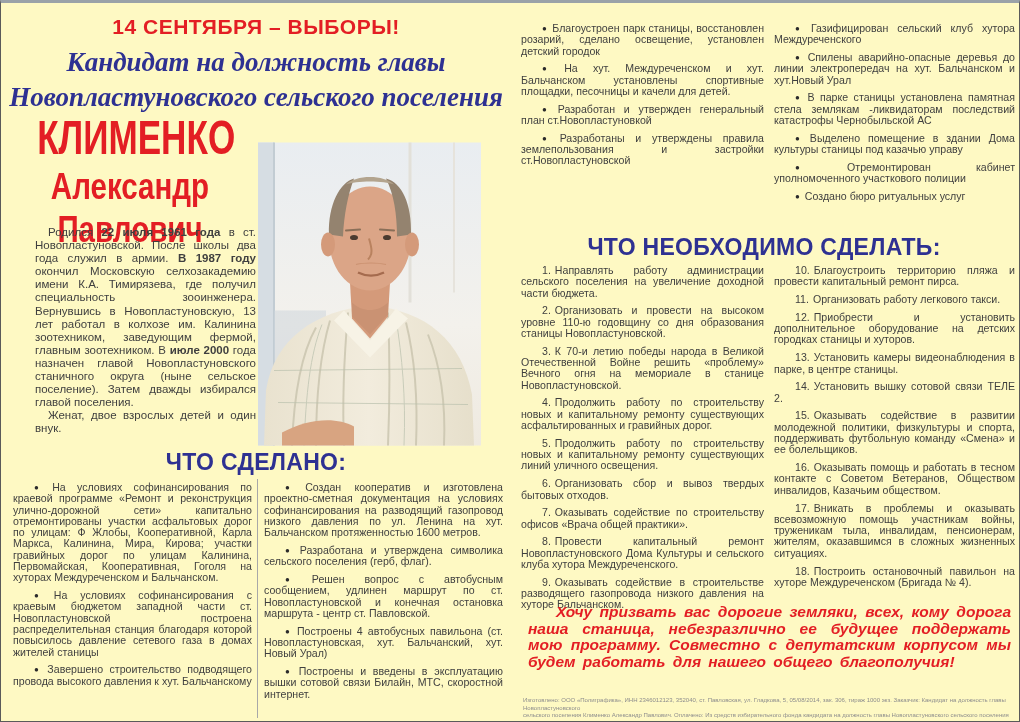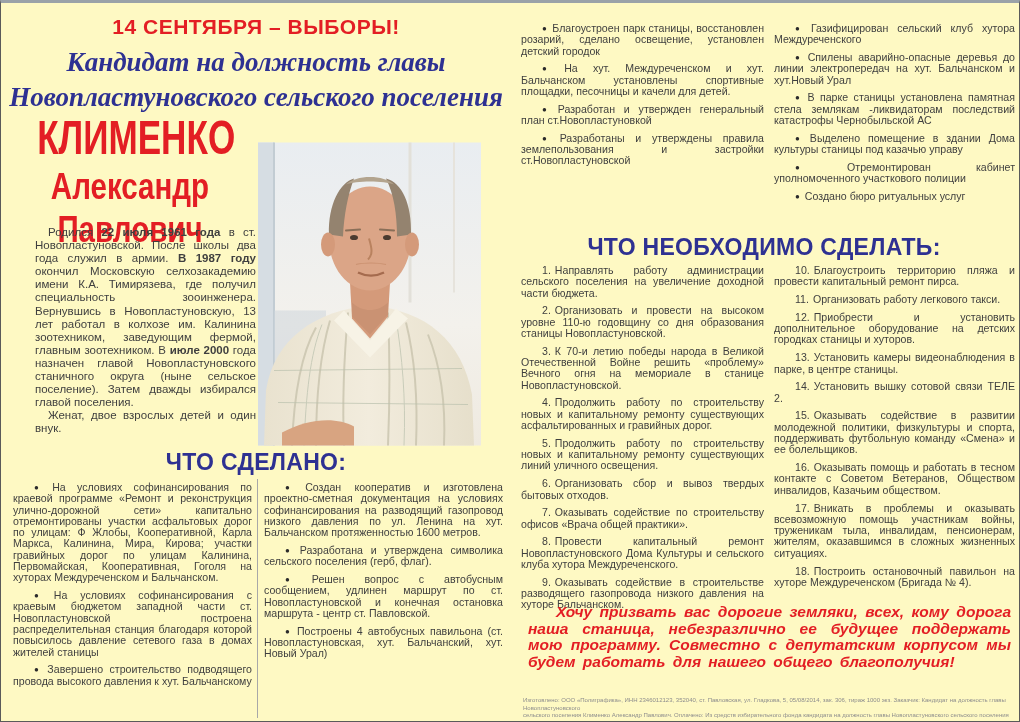--- a/index.html
+++ b/index.html
@@ -137,20 +137,21 @@
   <p><span class="dot">●</span><span>На условиях софинансирования по краевой программе «Ремонт и реконструкция улично-дорожной сети» капитально отремонтированы участки асфальтовых дорог по улицам: Ф Жлобы, Кооперативной, Карла Маркса, Калинина, Мира, Кирова; участки гравийных дорог по улицам Калинина, Первомайская, Кооперативная, Гоголя на хуторах Междуреченском и Бальчанском.</span></p>
       <p><span class="dot">●</span><span>На условиях софинансирования с краевым бюджетом западной части ст. Новопластуновской построена распределительная станция благодаря которой повысилось давление сетевого газа в домах жителей станицы</span></p>
       <p><span class="dot">●</span><span>Завершено строительство подводящего провода высокого давления к хут. Бальчанскому</span></p>
     </div>
   <div class="abs col c-l2">
 
   <p><span class="dot">●</span><span>Создан кооператив и изготовлена проектно-сметная документация на условиях софинансирования на разводящий газопровод низкого давления по ул. Ленина на хут. Бальчанском протяженностью 1600 метров.</span></p>
       <p><span class="dot">●</span><span>Разработана и утверждена символика сельского поселения (герб, флаг).</span></p>
       <p><span class="dot">●</span><span>Решен вопрос с автобусным сообщением, удлинен маршрут по ст. Новопластуновской и конечная остановка маршрута - центр ст. Павловской.</span></p>
       <p><span class="dot">●</span><span>Построены 4 автобусных павильона (ст. Новопластуновская, хут. Бальчанский, хут. Новый Урал)</span></p>
+      <p><span class="dot">●</span><span>Построены и введены в эксплуатацию вышки сотовой связи Билайн, МТС, скоростной интернет.</span></p>
     </div>
 
   <div class="abs col c-r1">
 
       <p><span class="dot">●</span><span>Благоустроен парк станицы, восстановлен розарий, сделано освещение, установлен детский городок</span></p>
       <p><span class="dot">●</span><span>На хут. Междуреченском и хут. Бальчанском установлены спортивные площадки, песочницы и качели для детей.</span></p>
       <p><span class="dot">●</span><span>Разработан и утвержден генеральный план ст.Новопластуновкой</span></p>
       <p><span class="dot">●</span><span>Разработаны и утверждены правила землепользования и застройки ст.Новопластуновской</span></p>
     </div>
   <div class="abs col c-r2">

